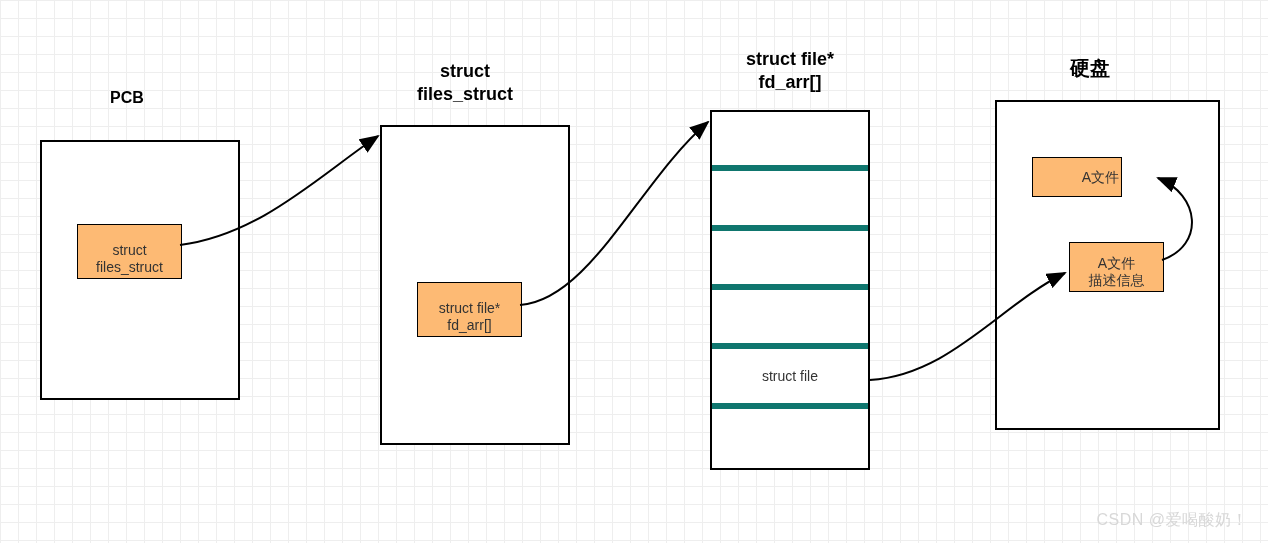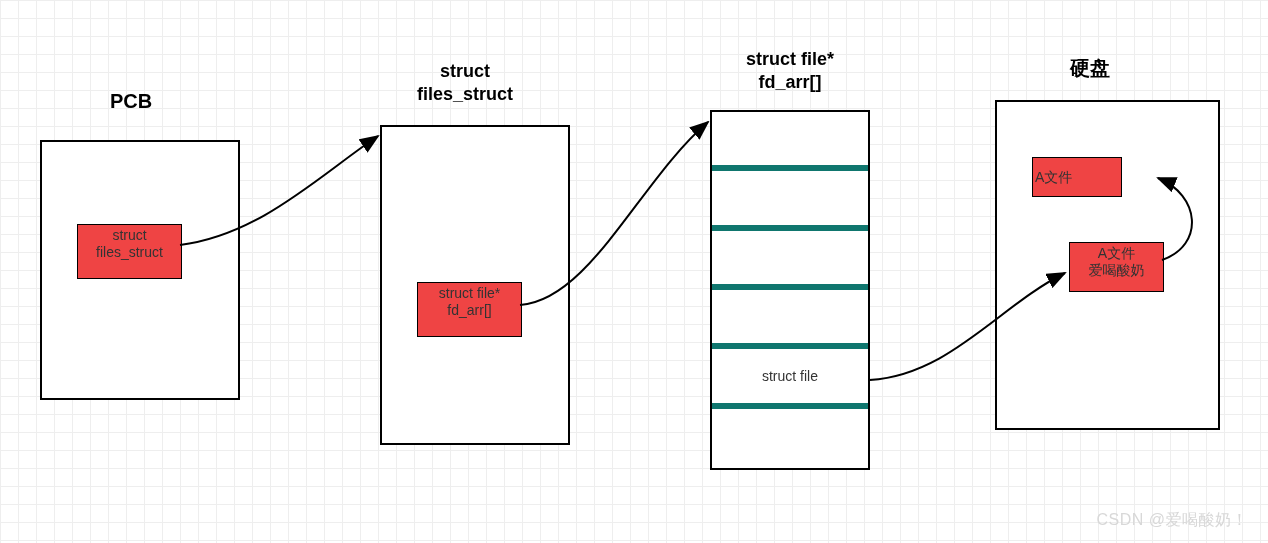--- a/index.html
+++ b/index.html
@@ -31,26 +31,26 @@
   }
   .box {
     position: absolute;
     border: 2px solid #000;
     background: #fff;
     box-sizing: border-box;
   }
   .inner-box {
     position: absolute;
     border: 1px solid #000;
-    background: #ef4444;
+    background: #fdba74;
     box-sizing: border-box;
     text-align: center;
     display: flex;
     align-items: center;
-    justify-content: flex-start;
+    justify-content: flex-end;
     line-height: 1.2;
     font-size: 14px;
     color: #333;
     padding: 2px;
   }
   .cell {
     border-bottom: 6px solid #0f766e;
     box-sizing: border-box;
     height: 60px;
     display: flex;
@@ -78,21 +78,21 @@
     width: 1268px;
     height: 543px;
     pointer-events: none;
   }
 </style>
 </head>
 <body>
 
 <div class="grid"></div>
 
-<div class="title" style="left:110px; top:88px; font-size:20px;">PCB</div>
+<div class="title" style="left:110px; top:88px; font-size:16px;">PCB</div>
 <div class="title" style="left:405px; top:60px; font-size:18px; text-align:center; white-space:normal; width:120px;">
   <span>struct</span><br>
   <span>files_struct</span>
 </div>
 <div class="title" style="left:720px; top:48px; font-size:18px; text-align:center; white-space:normal; width:140px;">
   <span>struct file*</span><br>
   <span>fd_arr[]</span>
 </div>
 <div class="title" style="left:1070px; top:55px; font-size:20px;">硬盘</div>
 
@@ -118,21 +118,21 @@
   <div class="cell">struct file</div>
   <div class="cell"></div>
 </div>
 
 <div class="box" style="left:995px; top:100px; width:225px; height:330px;">
   <div class="inner-box" style="left:35px; top:55px; width:90px; height:40px;">
     <span>A文件</span>
   </div>
   <div class="inner-box" style="left:72px; top:140px; width:95px; height:50px; flex-direction:column;">
     <span>A文件</span>
-    <span>爱喝酸奶</span>
+    <span>描述信息</span>
   </div>
 </div>
 
 <svg class="arrows">
   <defs>
     <marker id="arrowhead" markerWidth="10" markerHeight="8" refX="9" refY="4" orient="auto" markerUnits="strokeWidth">
       <path d="M0,0 L10,4 L0,8 Z" fill="#000"></path>
     </marker>
   </defs>
 

